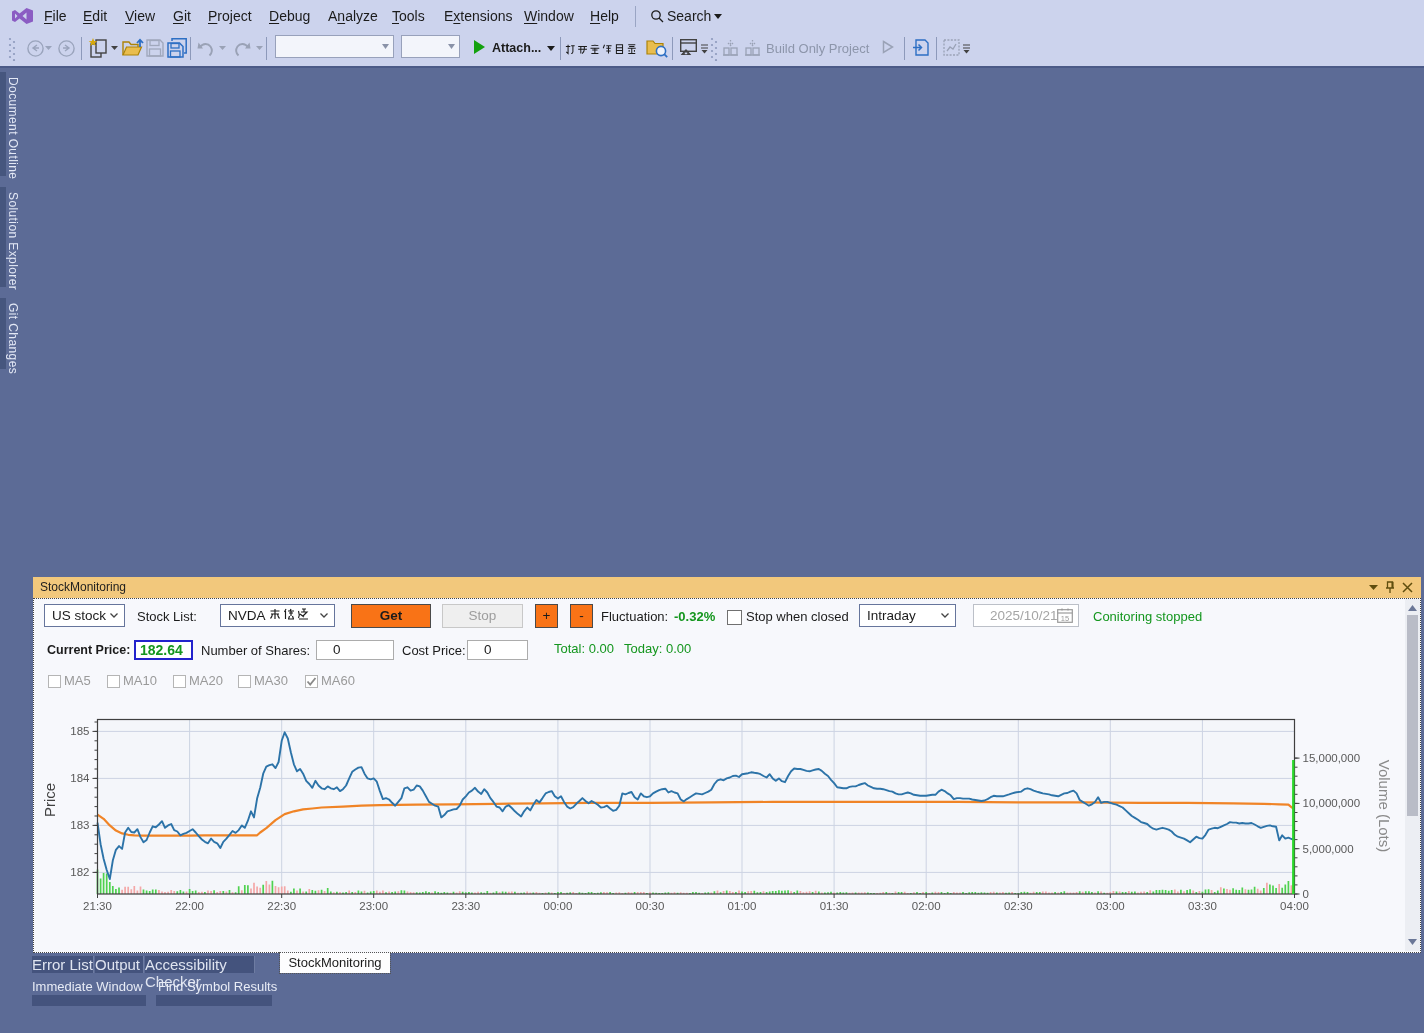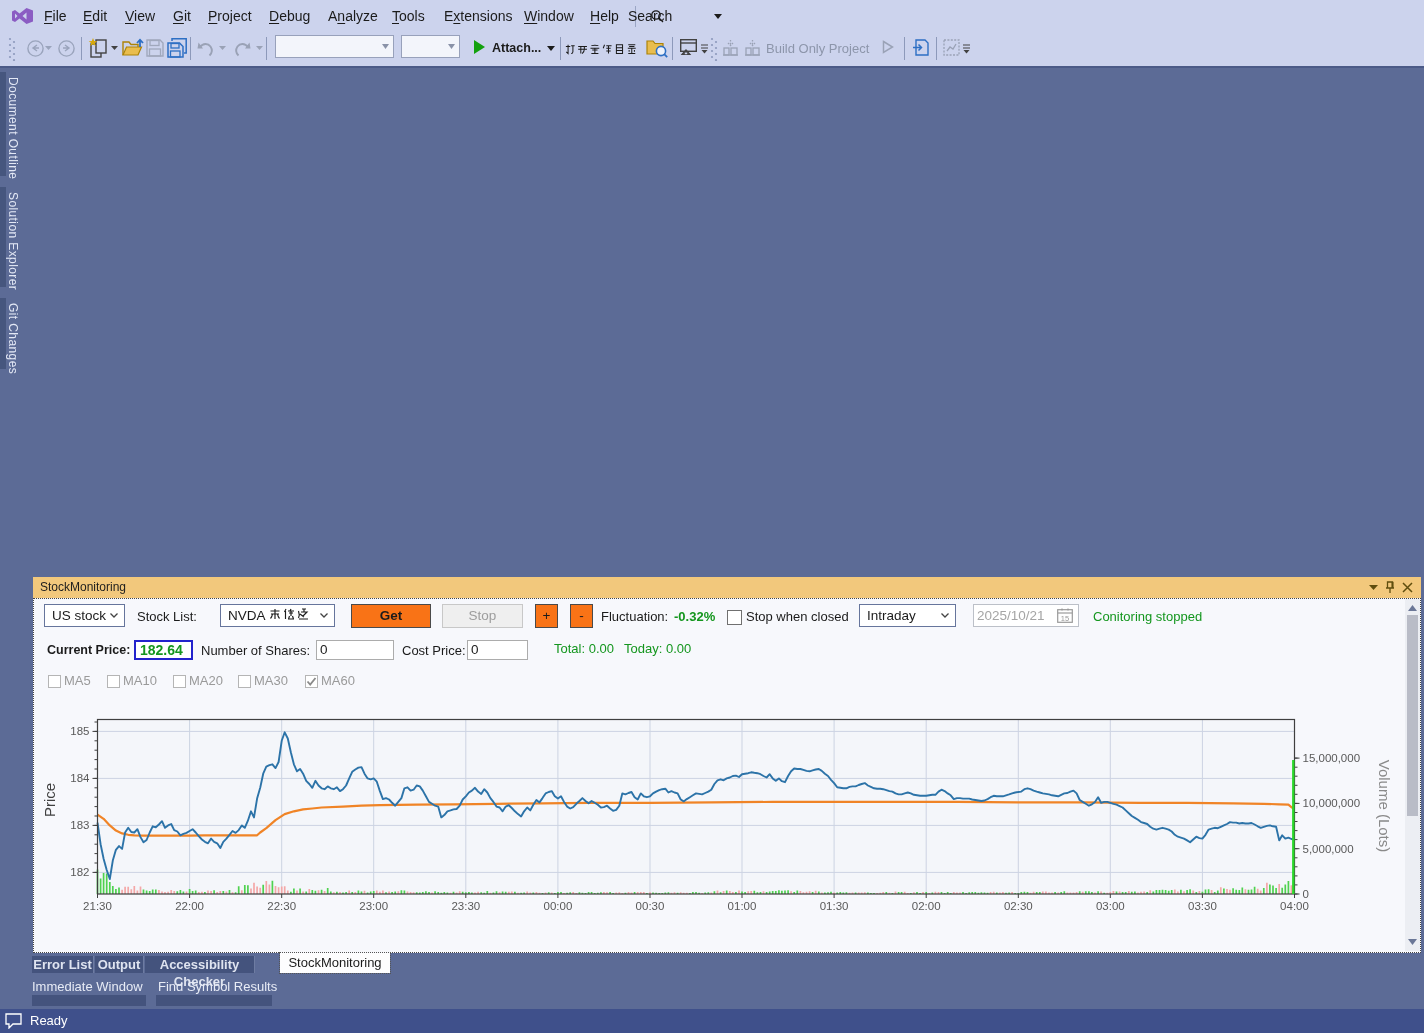--- a/index.html
+++ b/index.html
@@ -16,25 +16,25 @@
 .sidetab .lbl{position:absolute;left:6px;top:5px;writing-mode:vertical-rl;font-size:12px;color:#e3e8f5;letter-spacing:0.4px;white-space:nowrap;}
 #panel{left:33px;top:577px;width:1388px;height:375px;background:#f7f8fc;}
 #ptitle{position:absolute;left:0;top:0;width:100%;height:21px;background:#f2c87c;}
 #ptitle .t{position:absolute;left:7px;top:0;line-height:21px;font-size:12px;color:#1e1e1e;}
 #pcontent{position:absolute;left:0;top:21px;width:1386px;height:353px;border:1px dotted #444;background:#f7f8fc;}
 .lbl14{position:absolute;font-size:13px;color:#1b1b1b;white-space:nowrap;}
 .grn{color:#14961e;}
 .combo{position:absolute;height:23px;background:#fff;border:1px solid #66759c;box-sizing:border-box;font-size:13.5px;color:#1b1b1b;}
 .combo .tx{position:absolute;left:7px;top:0;line-height:21px;white-space:nowrap;}
 .btn{position:absolute;box-sizing:border-box;background:#f97316;border:1px solid #4a4a4a;text-align:center;font-size:13.5px;color:#1b1b1b;}
-.inp{position:absolute;box-sizing:border-box;background:#fff;border:1px solid #acacac;font-size:13.5px;color:#1b1b1b;padding-left:3px;}
+.inp{position:absolute;box-sizing:border-box;background:#fff;border:1px solid #acacac;font-size:13.5px;color:#1b1b1b;padding-left:16px;}
 .cb{position:absolute;width:14px;height:14px;box-sizing:border-box;background:#fff;border:1px solid #707070;}
 .cbg{border-color:#b5b5b5;}
 .malbl{position:absolute;font-size:13px;color:#9a9a9a;white-space:nowrap;}
-#btmtabs .tab{position:absolute;top:956px;height:17px;background:#44537d;color:#dfe4f0;font-size:13px;line-height:17px;text-align:center;font-weight:bold;}
+#btmtabs .tab{position:absolute;top:956px;height:17px;background:#44537d;color:#dfe4f0;font-size:15px;line-height:17px;text-align:left;}
 #statusbar{left:0;top:1009px;width:1424px;height:24px;background:#3f508b;color:#fff;font-size:13px;line-height:24px;}
 </style></head>
 <body>
 <div id="page">
   <div id="menubar" class="abs"></div>
   <div id="toolbar" class="abs"></div>
   <div class="mi" style="left:44px;"><u>F</u>ile</div>
 <div class="mi" style="left:83px;"><u>E</u>dit</div>
 <div class="mi" style="left:125px;"><u>V</u>iew</div>
 <div class="mi" style="left:173px;"><u>G</u>it</div>
@@ -46,21 +46,21 @@
 <div class="mi" style="left:524px;"><u>W</u>indow</div>
 <div class="mi" style="left:590px;"><u>H</u>elp</div>
 <svg class="abs" style="left:12px;top:8px;" width="21" height="16" viewBox="0 0 21 16">
 <path fill="#8b5cc3" d="M14.5 0 L21 2.5 L21 13.5 L14.5 16 L7.5 10.5 L3 14 L0 12.5 L0 3.5 L3 2 L7.5 5.5 Z M3 5.5 L3 10.5 L5.5 8 Z M10.5 8 L14.5 11.5 L14.5 4.5 Z"></path>
     </svg>
 <div class="vsep" style="left:635px;top:6px;height:21px;"></div>
 <svg class="abs" style="left:650px;top:9px;" width="14" height="14" viewBox="0 0 14 14">
 <circle cx="6" cy="6" r="4.2" fill="none" stroke="#1b1b1b" stroke-width="1.3"></circle>
 <line x1="9" y1="9" x2="13" y2="13" stroke="#1b1b1b" stroke-width="1.3"></line>
     </svg>
-<div class="mi" style="left:628px;">Search</div>
+<div class="mi" style="left:667px;">Search</div>
 <svg class="abs" style="left:714px;top:14px;" width="8" height="5" viewBox="0 0 8 5">
       <path fill="#1b1b1b" d="M0 0 L8 0 L4 5 Z"></path>
     </svg>
   <svg class="abs" style="left:8px;top:37px;" width="8" height="24" viewBox="0 0 8 24">
 <g fill="#8e9abc">
         <circle cx="2" cy="2" r="1.1"></circle>
         <circle cx="6" cy="5" r="1.1"></circle>
         <circle cx="2" cy="8" r="1.1"></circle>
         <circle cx="6" cy="11" r="1.1"></circle>
         <circle cx="2" cy="14" r="1.1"></circle>
@@ -366,18 +366,12 @@
   <div id="btmtabs">
       <div class="tab abs" style="left:32px;width:62px;border-right:1px solid #6e7ca2;box-sizing:border-box;">Error List</div>
 <div class="tab abs" style="left:95px;width:49px;border-right:1px solid #6e7ca2;box-sizing:border-box;">Output</div>
 <div class="tab abs" style="left:145px;width:110px;border-right:1px solid #6e7ca2;box-sizing:border-box;">Accessibility Checker</div>
 <div class="abs" style="left:280px;top:953px;width:110px;height:20px;background:#fdfdfe;outline:1px dotted #555;font-size:13px;line-height:20px;text-align:center;color:#1b1b1b;">StockMonitoring</div>
 <div class="abs" style="left:32px;top:995px;width:114px;height:11px;background:#44537d;"></div>
 <div class="abs" style="left:32px;top:978px;height:17px;line-height:17px;font-size:13px;color:#e8ecf6;">Immediate Window</div>
 <div class="abs" style="left:156px;top:995px;width:116px;height:11px;background:#44537d;"></div>
 <div class="abs" style="left:158px;top:978px;height:17px;line-height:17px;font-size:13px;color:#e8ecf6;">Find Symbol Results</div>
     </div>
-  <div id="statusbar" class="abs">
-<svg class="abs" style="left:5px;top:4px;" width="17" height="16" viewBox="0 0 17 16">
-<path fill="none" stroke="#fff" stroke-width="1.3" d="M1 1 L16 1 L16 11 L8 11 L4 15 L4 11 L1 11 Z"></path>
-      </svg>
-<span style="position:absolute;left:30px;">Ready</span>
-    </div>
 </div>
 </body></html>

